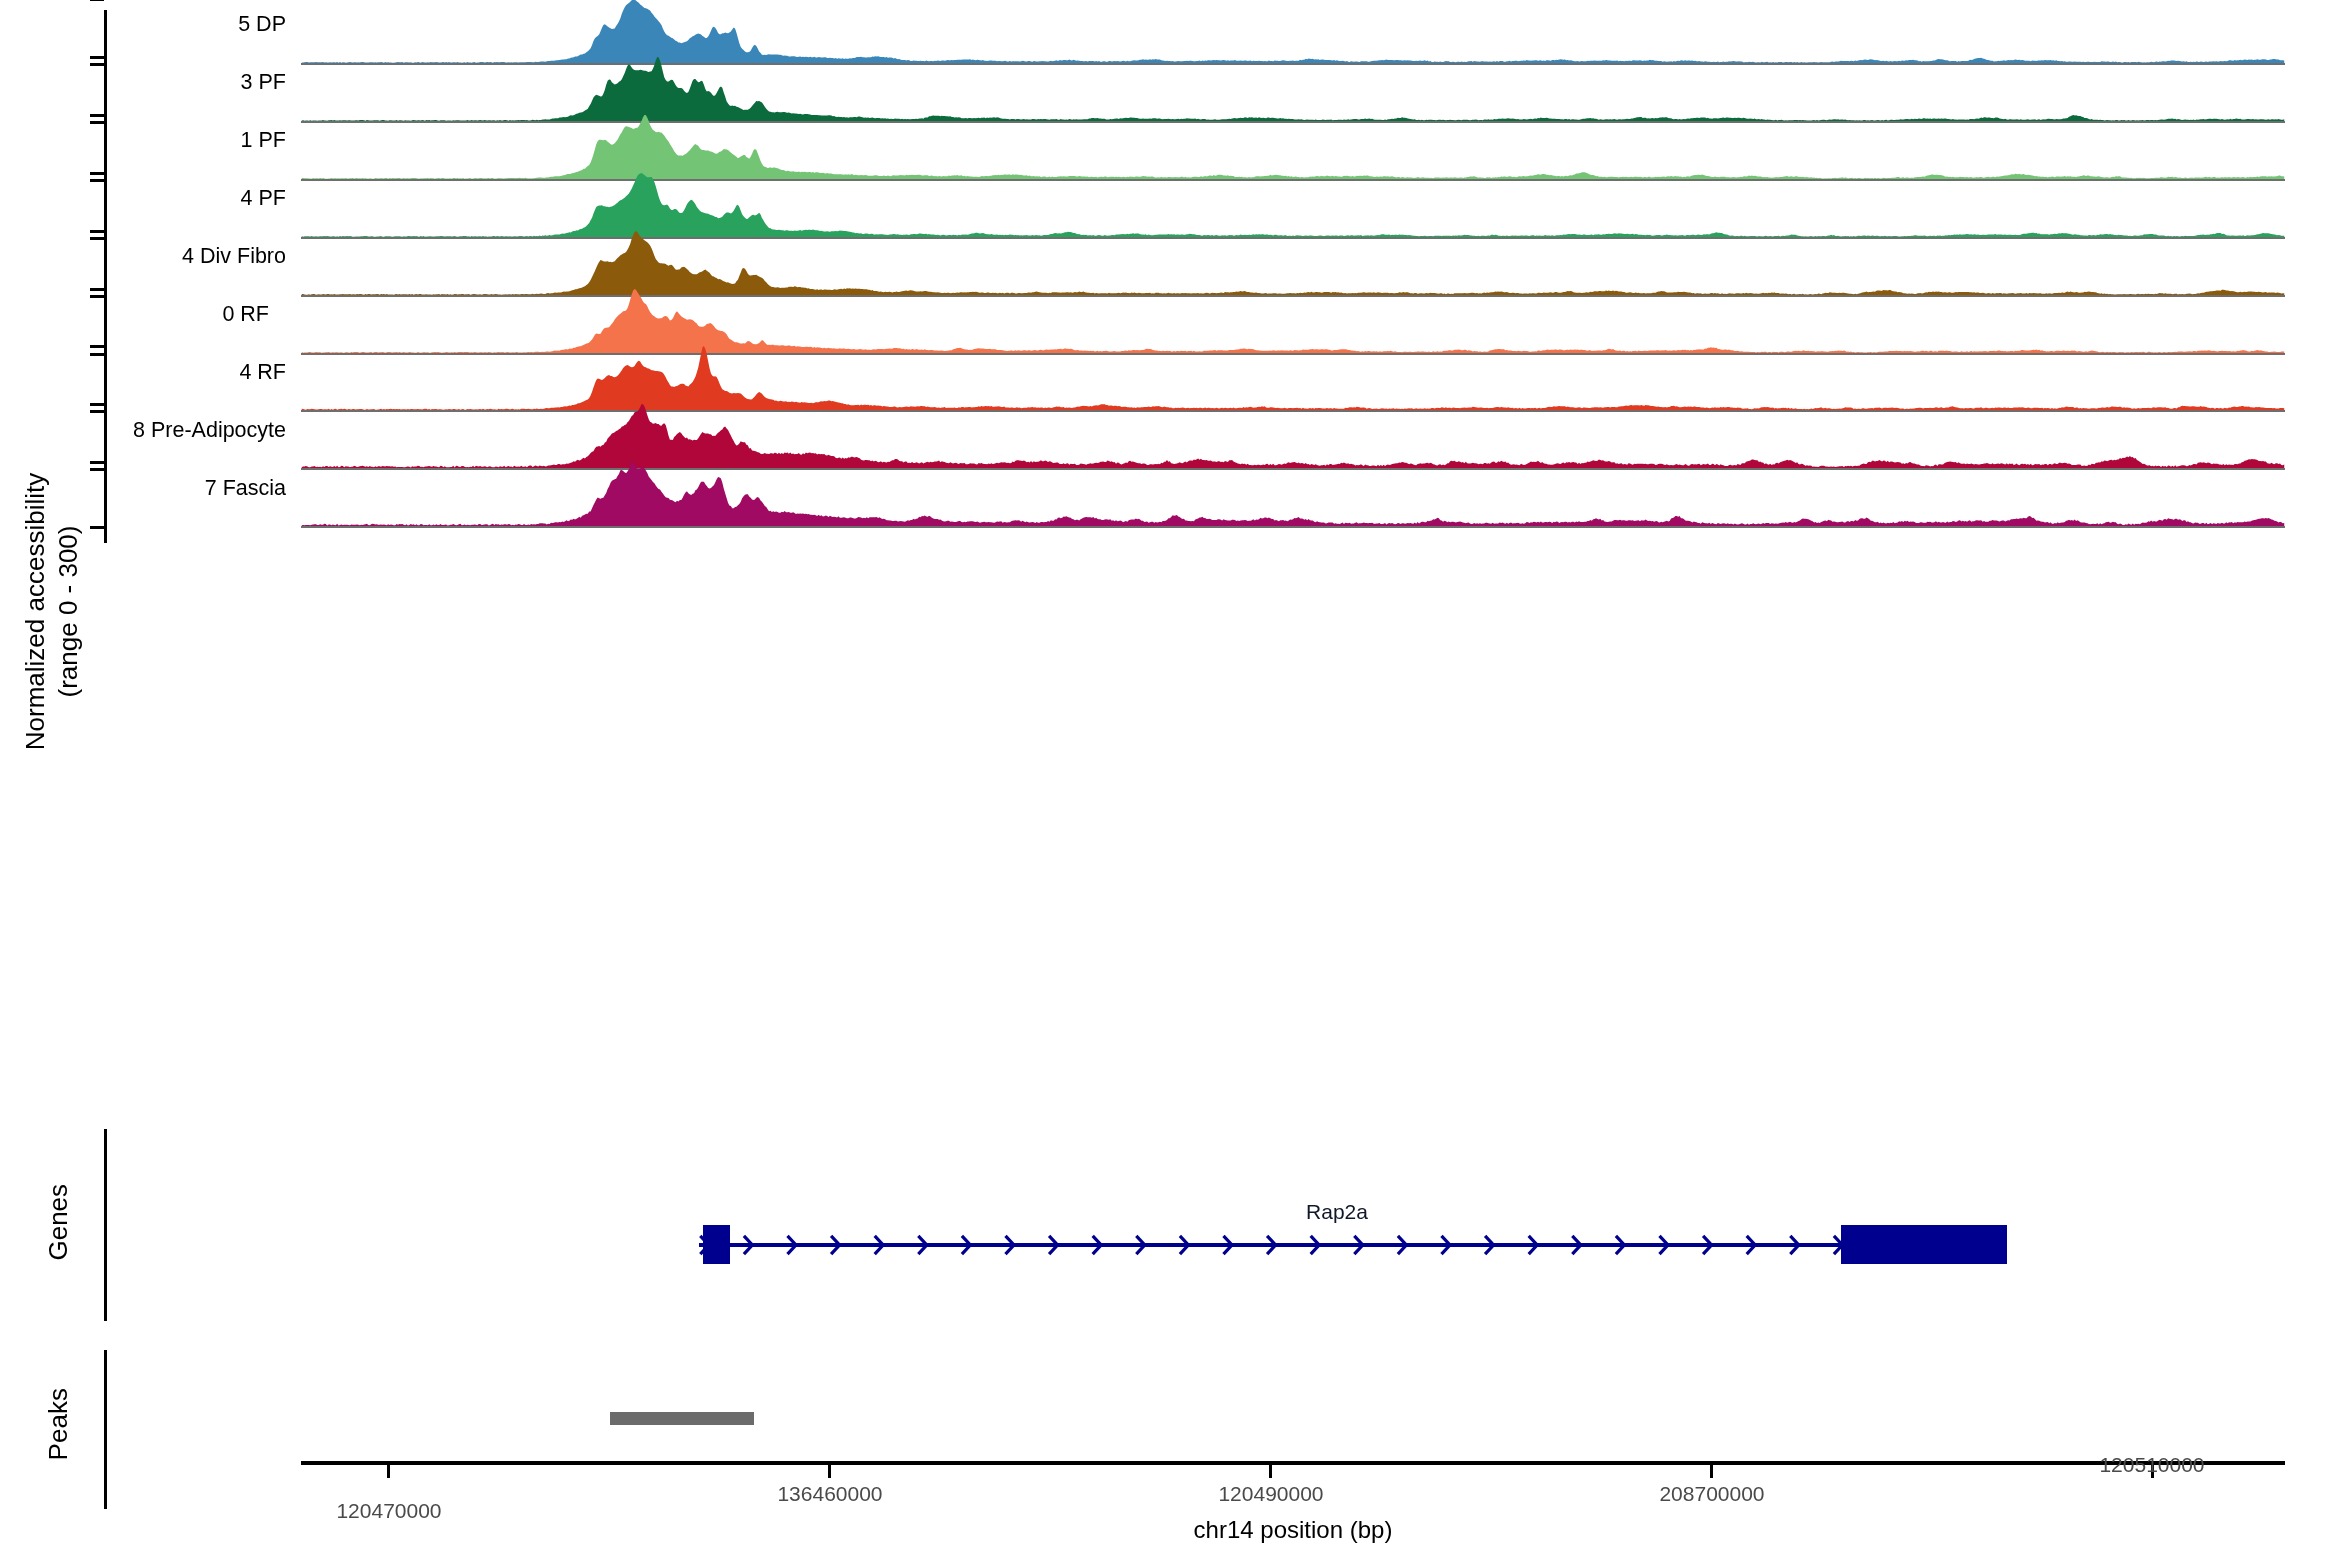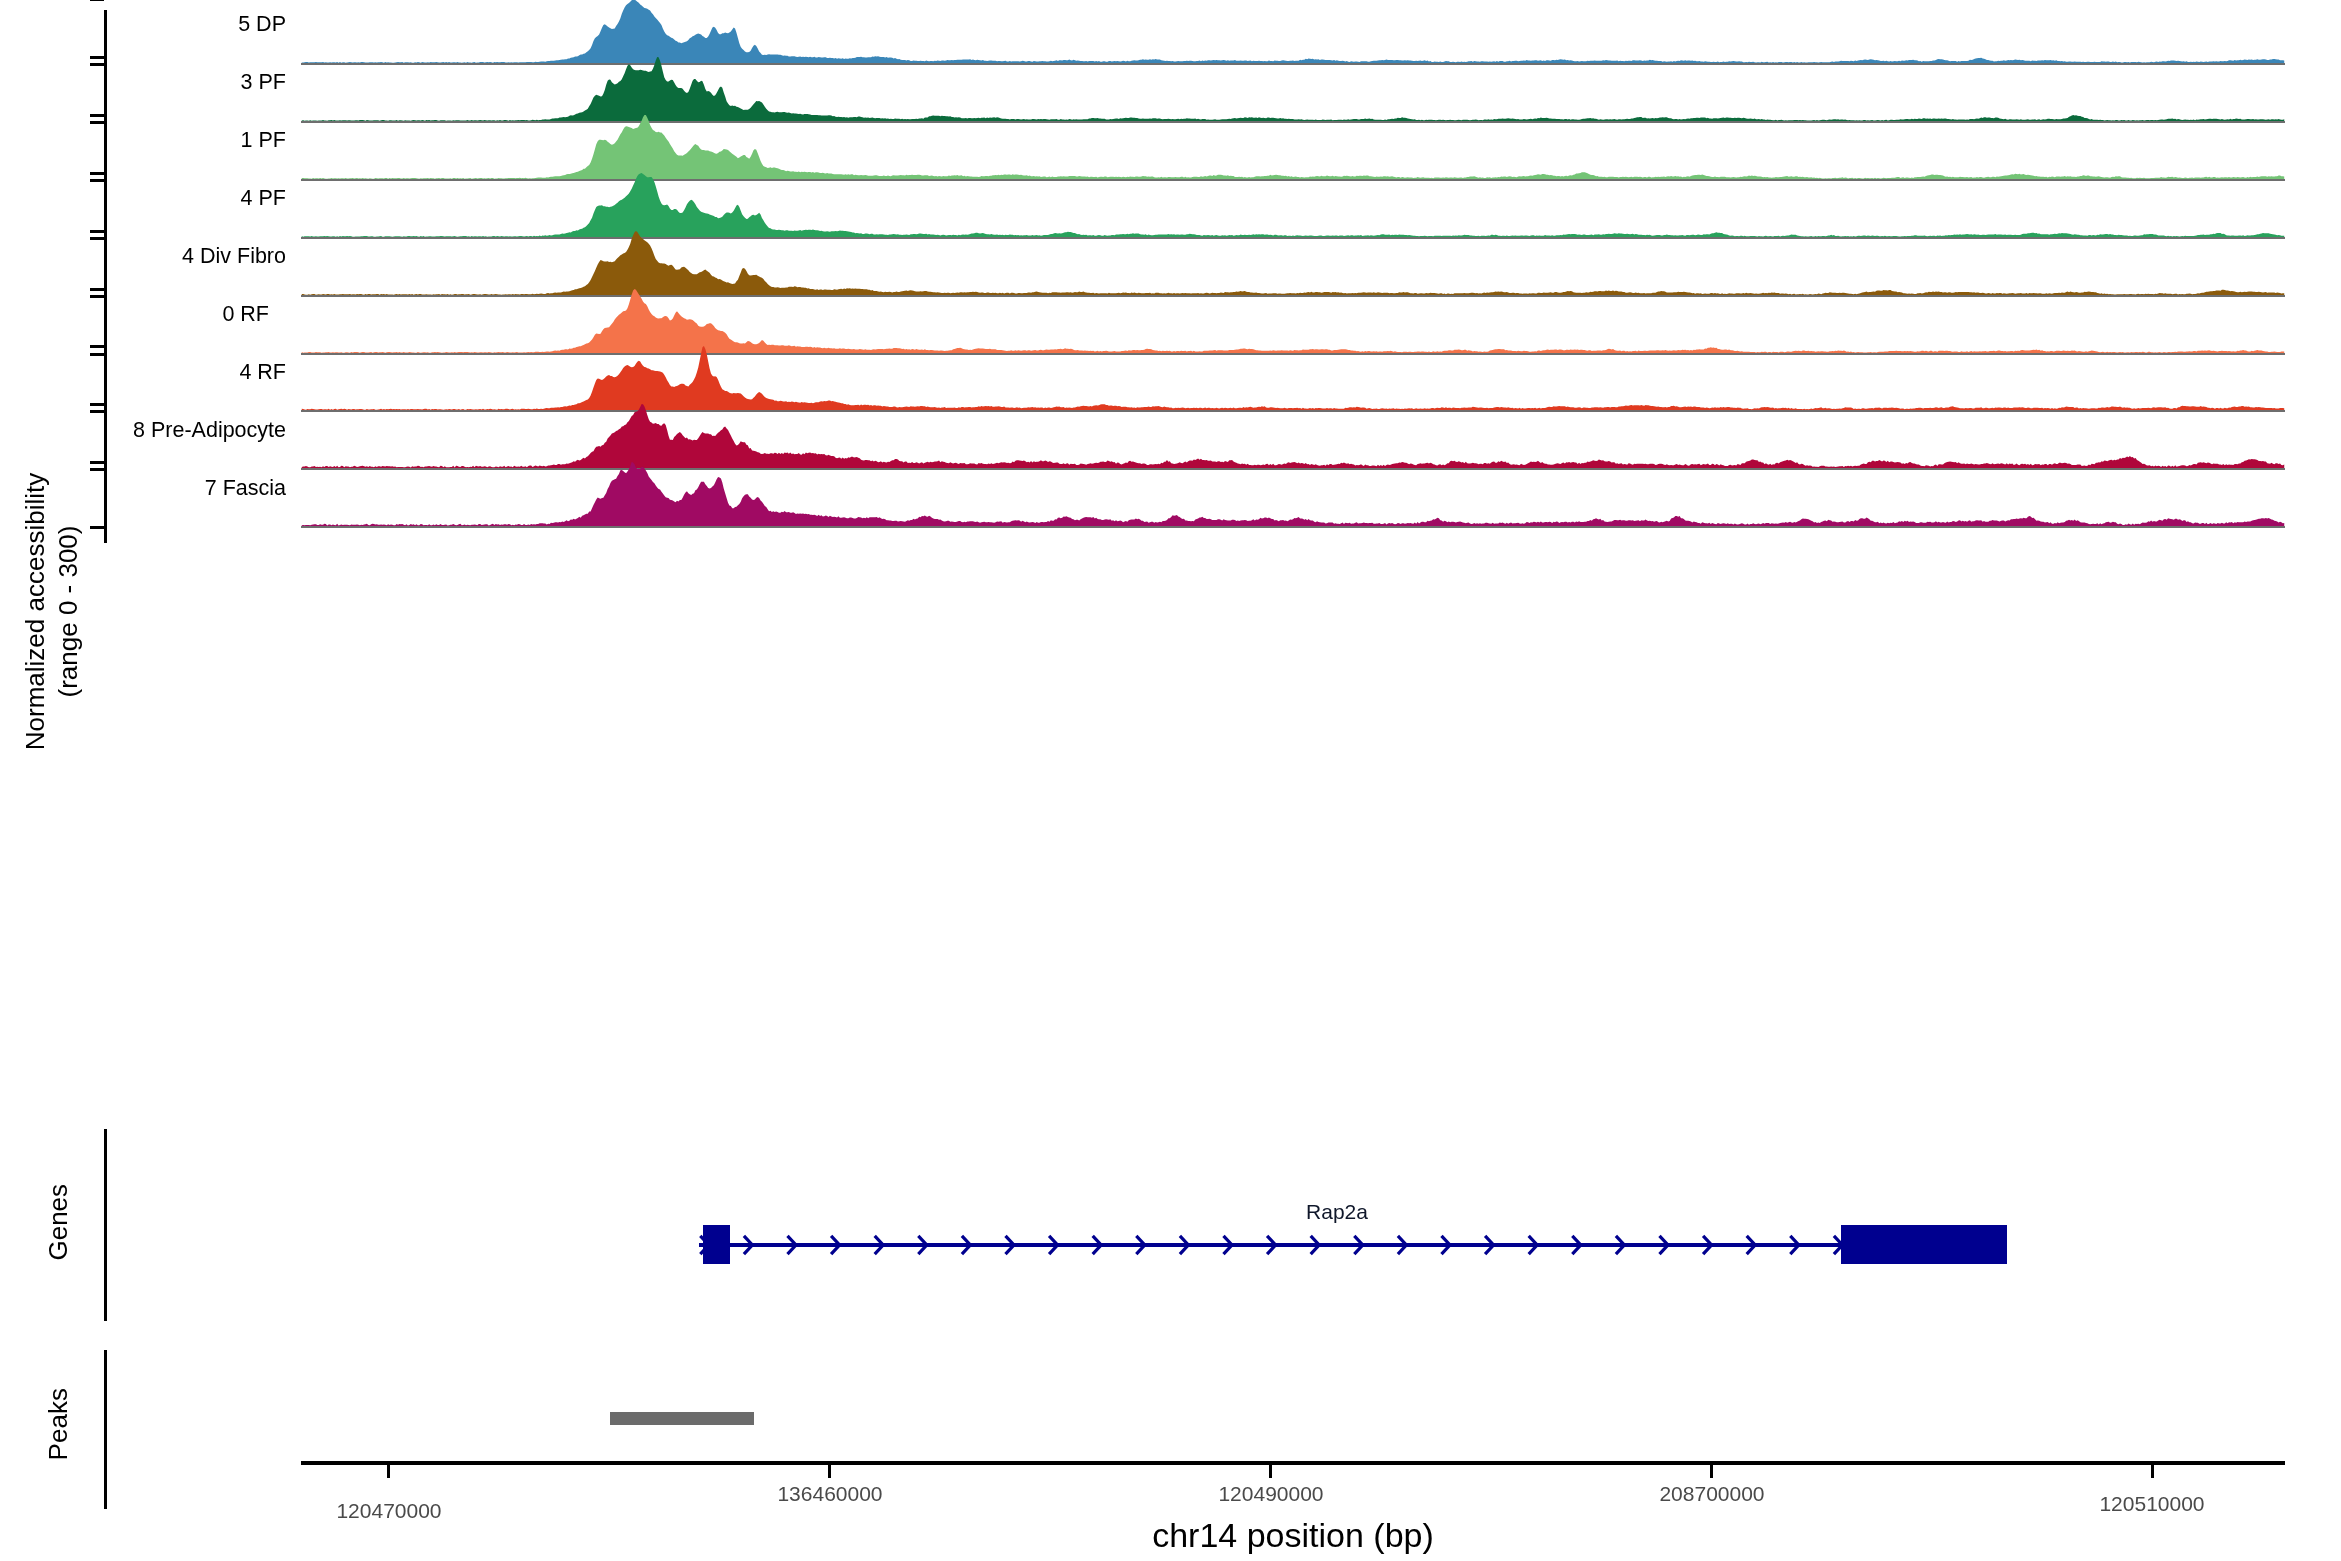--- a/index.html
+++ b/index.html
@@ -7,21 +7,21 @@
   #stage{position:absolute;left:0;top:0;width:2342px;height:1561px;}
   .rot{transform:rotate(-90deg);transform-origin:50% 50%;white-space:nowrap;}
   .ylab-wrap{position:absolute;display:flex;align-items:center;justify-content:center;}
   .ylab{font-size:26px;text-align:center;line-height:1.25;}
   .tracklabel{position:absolute;font-size:21.5px;text-align:right;white-space:nowrap;color:#000;}
   .axis-line{position:absolute;background:#000;}
   .tick{position:absolute;background:#000;}
   .baseline{position:absolute;background:#6e6e6e;height:2px;}
   .track-svg{position:absolute;display:block;}
   .xtick-label{position:absolute;font-size:21px;color:#4a4a4a;text-align:center;transform:translateX(-50%);}
-  .xaxis-title{position:absolute;font-size:34px;color:#000;text-align:center;transform:translateX(-50%);}
+  .xaxis-title{position:absolute;font-size:24px;color:#000;text-align:center;transform:translateX(-50%);}
   .gene-line{position:absolute;background:#00008f;height:3.9px;}
   .gene-exon{position:absolute;background:#00008f;}
   .gene-label{position:absolute;font-size:21px;color:#0f172a;text-align:center;transform:translateX(-50%);white-space:nowrap;}
   .peak-bar{position:absolute;background:#6b6b6b;}
   .arrowlayer{position:absolute;}
 </style>
 </head>
 <body>
 
 <div id="stage">
@@ -156,18 +156,18 @@
       <div class="axis-line" style="left: 301px; top: 1461px; width: 1984px; height: 3.9px;"></div>
       <div class="tick" style="left: 387px; top: 1465px; width: 2.6px; height: 13px;"></div>
       <div class="xtick-label" style="left: 389px; top: 1482px; margin-top: 17px;">120470000</div>
       <div class="tick" style="left: 828px; top: 1465px; width: 2.6px; height: 13px;"></div>
       <div class="xtick-label" style="left: 830px; top: 1482px;">136460000</div>
       <div class="tick" style="left: 1269px; top: 1465px; width: 2.6px; height: 13px;"></div>
       <div class="xtick-label" style="left: 1271px; top: 1482px;">120490000</div>
       <div class="tick" style="left: 1710px; top: 1465px; width: 2.6px; height: 13px;"></div>
       <div class="xtick-label" style="left: 1712px; top: 1482px;">208700000</div>
       <div class="tick" style="left: 2151px; top: 1465px; width: 2.6px; height: 13px;"></div>
-      <div class="xtick-label" style="left: 2152px; top: 1453px; margin-top: 39px;">120510000</div>
+      <div class="xtick-label" style="left: 2152px; top: 1453px;">120510000</div>
       <div class="xaxis-title" style="left: 1293px; top: 1516px;">chr14 position (bp)</div>
     </div>
 
 </div>
 
 
 </body></html>

